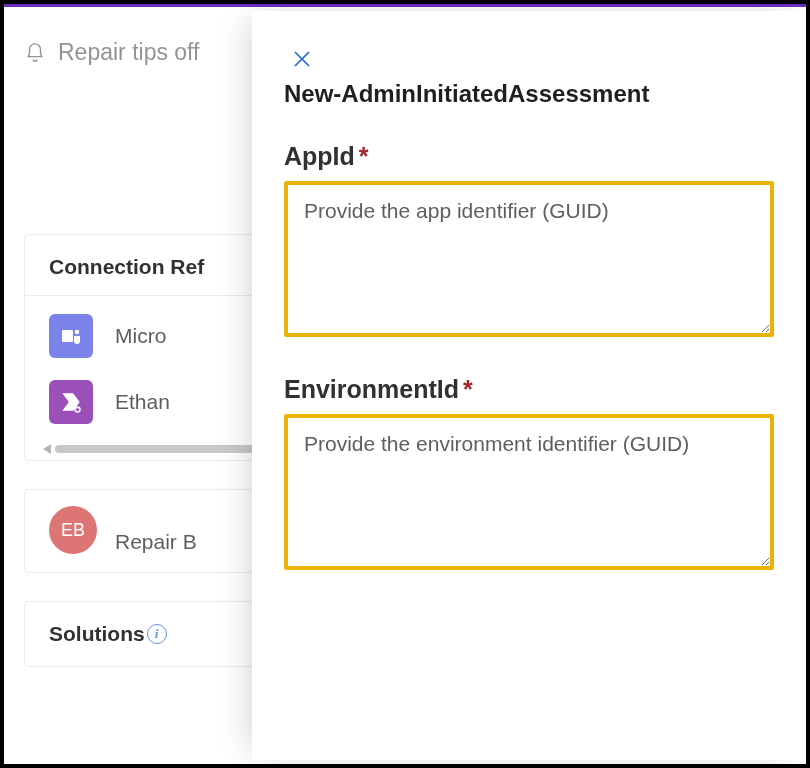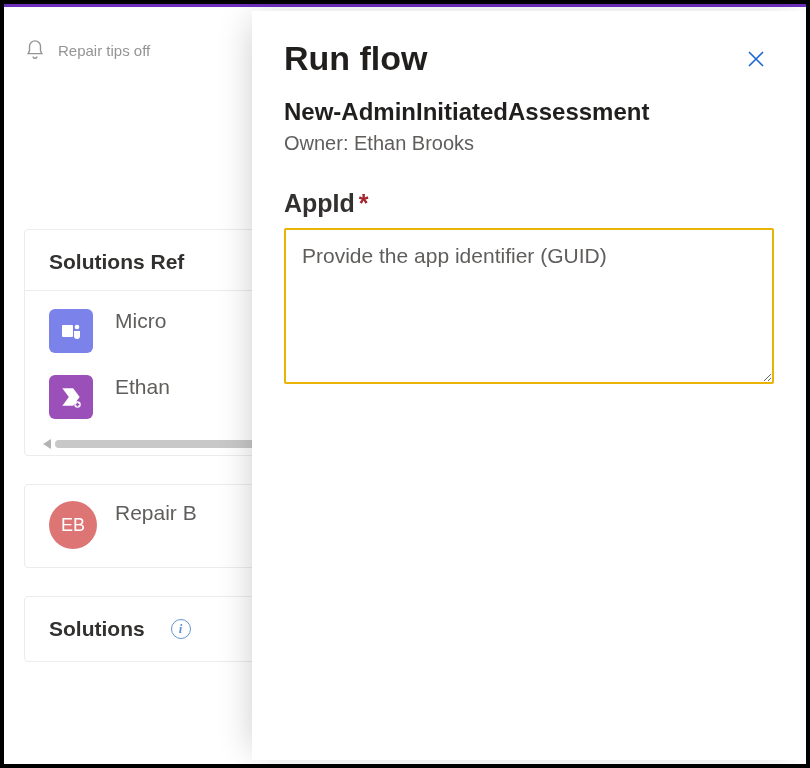--- a/index.html
+++ b/index.html
@@ -1,48 +1,48 @@
 <!DOCTYPE html>
 <html><head>
   <meta charset="utf-8">
   <style>
     * { box-sizing: border-box; margin: 0; padding: 0; }
     html, body { width: 810px; height: 768px; overflow: hidden; font-family: 'Segoe UI', -apple-system, sans-serif; background: #000; }
     .app-frame { width: 810px; height: 768px; position: relative; background: #fff; border: 4px solid #000; }
     .top-purple-bar { height: 3px; background: #6b2fba; width: 100%; }
     .background-content { position: absolute; top: 7px; left: 0; width: 250px; height: calc(100% - 7px); background: #fff; padding: 20px 0 0 20px; }
-    .repair-tips { display: flex; align-items: center; gap: 12px; color: #949494; font-size: 15px; padding: 8px 0; margin-bottom: 30px; }
+    .repair-tips { display: flex; align-items: center; gap: 12px; color: #949494; font-size: 23px; padding: 8px 0; margin-bottom: 30px; }
     .bell-icon { width: 22px; height: 22px; color: #949494; stroke: currentColor; fill: none; stroke-width: 1.5; }
     .bg-card { background: #fff; border: 1px solid #ececec; border-radius: 4px; margin: 0 0 28px 0; width: 370px; }
     .bg-card-header { padding: 20px 24px 16px 24px; font-weight: 600; font-size: 21px; color: #323130; border-bottom: 1px solid #ececec; }
-    .bg-connection-item { display: flex; gap: 22px; padding: 4px 24px; margin: 14px 0; }
+    .bg-connection-item { display: flex; align-items: center; gap: 22px; padding: 4px 24px; margin: 14px 0; }
     .conn-icon { width: 44px; height: 44px; border-radius: 6px; display: flex; align-items: center; justify-content: center; flex-shrink: 0; }
     .conn-icon.teams { background: #7b83eb; }
     .conn-icon.power { background: #9b4fb8; }
     .conn-label { font-size: 21px; color: #605e5c; }
     .scroll-indicator { display: flex; align-items: center; padding: 2px 18px 6px 18px; gap: 4px; }
     .scroll-arrow { width: 0; height: 0; border-top: 5px solid transparent; border-bottom: 5px solid transparent; border-right: 8px solid #b3b3b3; }
     .scroll-track { flex: 1; height: 8px; background: #f0f0f0; border-radius: 4px; position: relative; }
     .scroll-thumb-left { position:absolute; left:0; top:0; height:8px; width:70%; background:#c8c8c8; border-radius:4px;}
     .owner-avatar { width: 48px; height: 48px; border-radius: 50%; background: #dd7574; color: #fff; display: flex; align-items: center; justify-content: center; font-size: 18px; font-weight: 500; margin-left:24px; }
-    .owner-row { display: flex; align-items: flex-start; gap: 18px; padding: 16px 0 18px 0; font-size: 21px; color: #605e5c; }
-    .solutions-header { display: flex; align-items: center; gap: 26px; padding: 20px 24px; font-weight: 600; font-size: 21px; color: #323130; }
+    .owner-row { display: flex; align-items: flex-end; gap: 18px; padding: 16px 0 18px 0; font-size: 21px; color: #605e5c; }
+    .solutions-header { display: flex; align-items: center; gap: 2px; padding: 20px 24px; font-weight: 600; font-size: 21px; color: #323130; }
     .info-icon { width: 20px; height: 20px; border: 1.5px solid #6496cf; color: #6496cf; border-radius: 50%; display: flex; align-items: center; justify-content: center; font-size: 13px; font-family: Georgia, serif; font-style: italic; }
     
     .panel { position: absolute; top: 7px; right: 0; width: 554px; height: calc(100% - 11px); background: #fff; box-shadow: -8px 0 34px -10px rgba(0,0,0,0.22); padding: 28px 32px 0 32px; }
     .panel-header-row { display: flex; justify-content: space-between; align-items: flex-start; }
     .panel-title { font-size: 34px; font-weight: 700; color: #201f1e; }
     .close-btn { background: none; border: none; cursor: pointer; padding: 6px; margin-top: 2px; }
     .close-btn svg { width: 24px; height: 24px; stroke: #1a66d6; stroke-width: 1.6; fill: none; }
-    .panel-subtitle { font-size: 24px; font-weight: 700; color: #201f1e; margin-top: 18px; }
+    .panel-subtitle { font-size: 24px; font-weight: 700; color: #201f1e; }
     .panel-owner { font-size: 20px; color: #605e5c; margin-top: 6px; }
     .form-group { margin-top: 34px; }
     .form-label { font-size: 25px; font-weight: 600; color: #323130; }
     .required-asterisk { color: #a4262c; margin-left: 4px; }
-    .form-textarea { width: 100%; min-height: 156px; margin-top: 10px; border: 2px solid #eab308; border-radius: 2px; padding: 14px 16px; font-size: 21px; font-family: inherit; color: #201f1e; resize: both; }
+    .form-textarea { width: 100%; min-height: 156px; margin-top: 10px; border: 4px solid #eab308; border-radius: 2px; padding: 14px 16px; font-size: 21px; font-family: inherit; color: #201f1e; resize: both; }
     .form-textarea::placeholder { color: #605e5c; }
     .bg-spacer { height: 130px; }
   </style>
 </head>
 <body>
 
 <div class="app-frame">
   <div class="top-purple-bar"></div>
 
   <div class="background-content">
@@ -50,21 +50,21 @@
       <svg class="bell-icon" viewBox="0 0 24 24">
         <path d="M6 8a6 6 0 0 1 12 0v5l1.5 3H4.5L6 13V8z"></path>
         <path d="M10 19a2 2 0 0 0 4 0"></path>
       </svg>
       <span>Repair tips off</span>
     </div>
 
     <div class="bg-spacer"></div>
 
     <div class="bg-card">
-      <div class="bg-card-header">Solutions Ref</div>
+      <div class="bg-card-header">Connection Ref</div>
       <div class="bg-connection-item">
         <div class="conn-icon teams">
           <svg width="24" height="24" viewBox="0 0 24 24" fill="#fff">
               <rect x="3" y="6" width="11" height="12" rx="1"></rect>
               <circle cx="18" cy="8" r="2.3"></circle>
               <path d="M15 12 h6 v5 a3 3 0 0 1 -6 0 z"></path>
             </svg>
         </div>
         <span class="conn-label">Micro</span>
       </div>
@@ -97,31 +97,35 @@
     <div class="bg-card" style="margin-bottom:0;">
       <div class="solutions-header">
         <span>Solutions</span>
         <span class="info-icon">i</span>
       </div>
     </div>
   </div>
 
   <div class="panel">
     <div class="panel-header-row">
-      <div class="panel-title">Run flow</div>
       <button class="close-btn">
         <svg viewBox="0 0 24 24">
             <path d="M5 5 L19 19 M19 5 L5 19"></path>
           </svg>
       </button>
     </div>
     <div class="panel-subtitle">New-AdminInitiatedAssessment</div>
-    <div class="panel-owner">Owner: Ethan Brooks</div>
 
     <div class="form-group">
       <label class="form-label">
         <span>AppId</span><span class="required-asterisk">*</span>
       </label>
       <textarea class="form-textarea" placeholder="Provide the app identifier (GUID)" style=""></textarea>
     </div>
 
+    <div class="form-group">
+      <label class="form-label">
+        <span>EnvironmentId</span><span class="required-asterisk">*</span>
+      </label>
+      <textarea class="form-textarea" placeholder="Provide the environment identifier (GUID)" style=""></textarea>
+    </div>
   </div>
 </div>
 
 </body></html>

